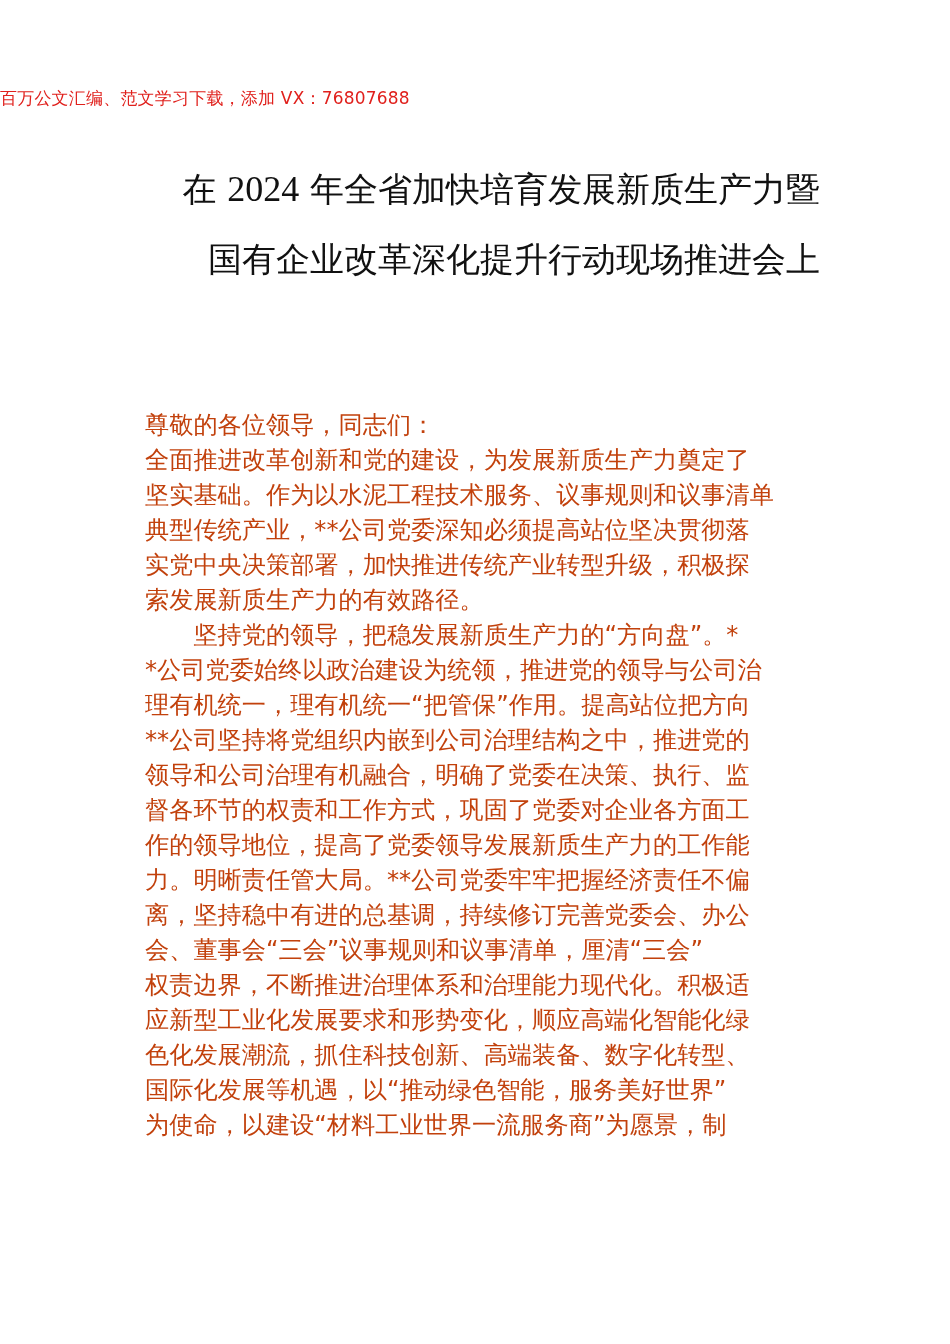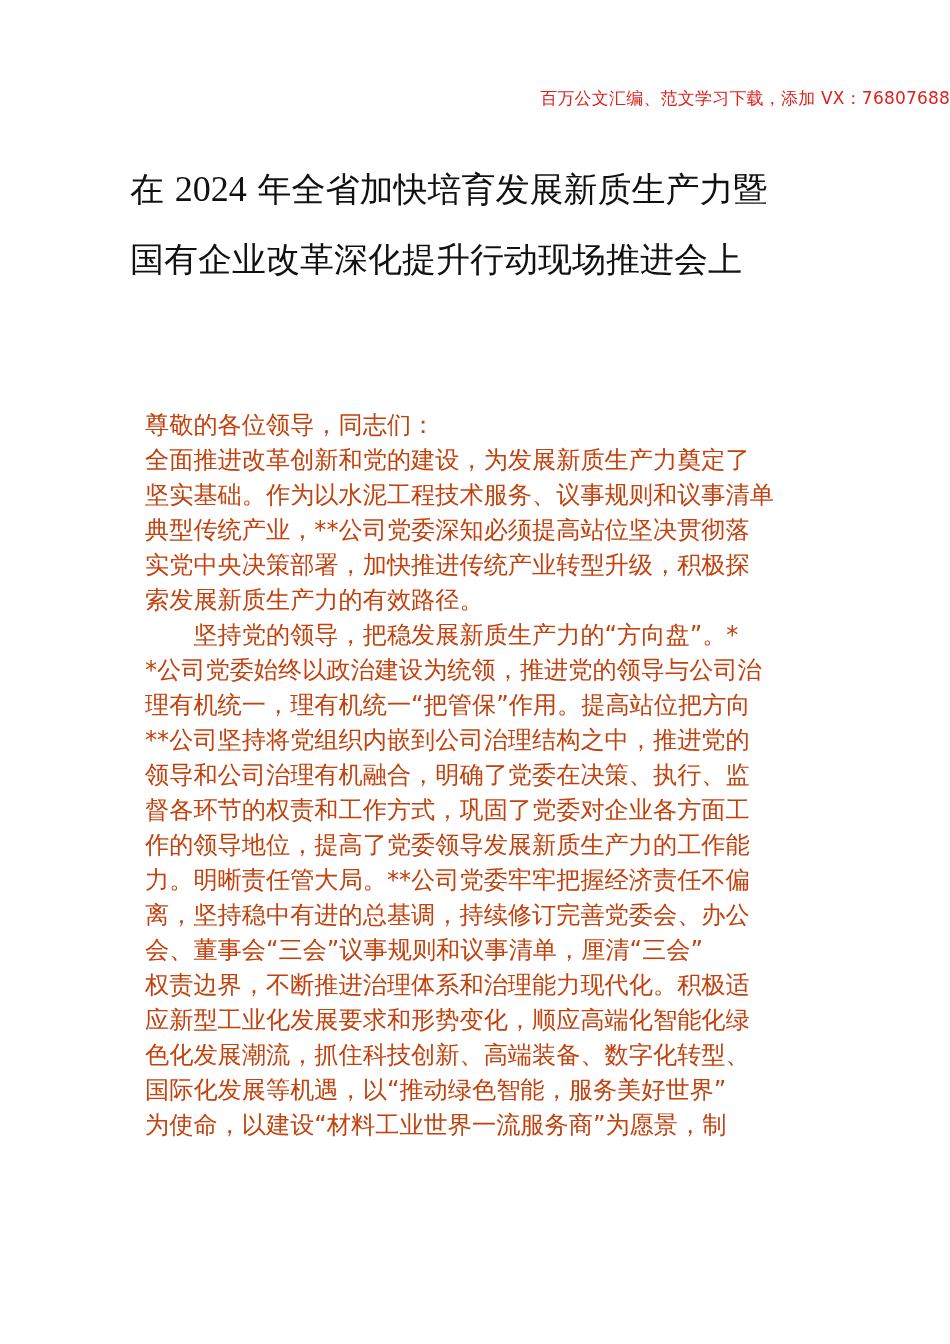--- a/index.html
+++ b/index.html
@@ -13,33 +13,33 @@
       position: relative;
       overflow: hidden;
       font-family: "DejaVu Sans", sans-serif;
       color: #111111;
     }
     .watermark {
       position: absolute;
       top: 86px;
       left: 0;
       width: 950px;
-      text-align: right;
+      text-align: left;
       font-size: 17px;
       line-height: 24px;
       color: #e0201c;
       font-family: "DejaVu Sans", sans-serif;
       letter-spacing: 0.2px;
     }
     .title {
       position: absolute;
       top: 154px;
       left: 130px;
       width: 690px;
-      text-align: left;
+      text-align: right;
       font-size: 34px;
       line-height: 70px;
       color: #111111;
       font-family: "DejaVu Sans", sans-serif;
       font-weight: normal;
       margin: 0;
     }
     .title .line { display: block; white-space: nowrap; }
     .title .num { font-family: "Liberation Serif", serif; font-size: 36px; }
     .body {

